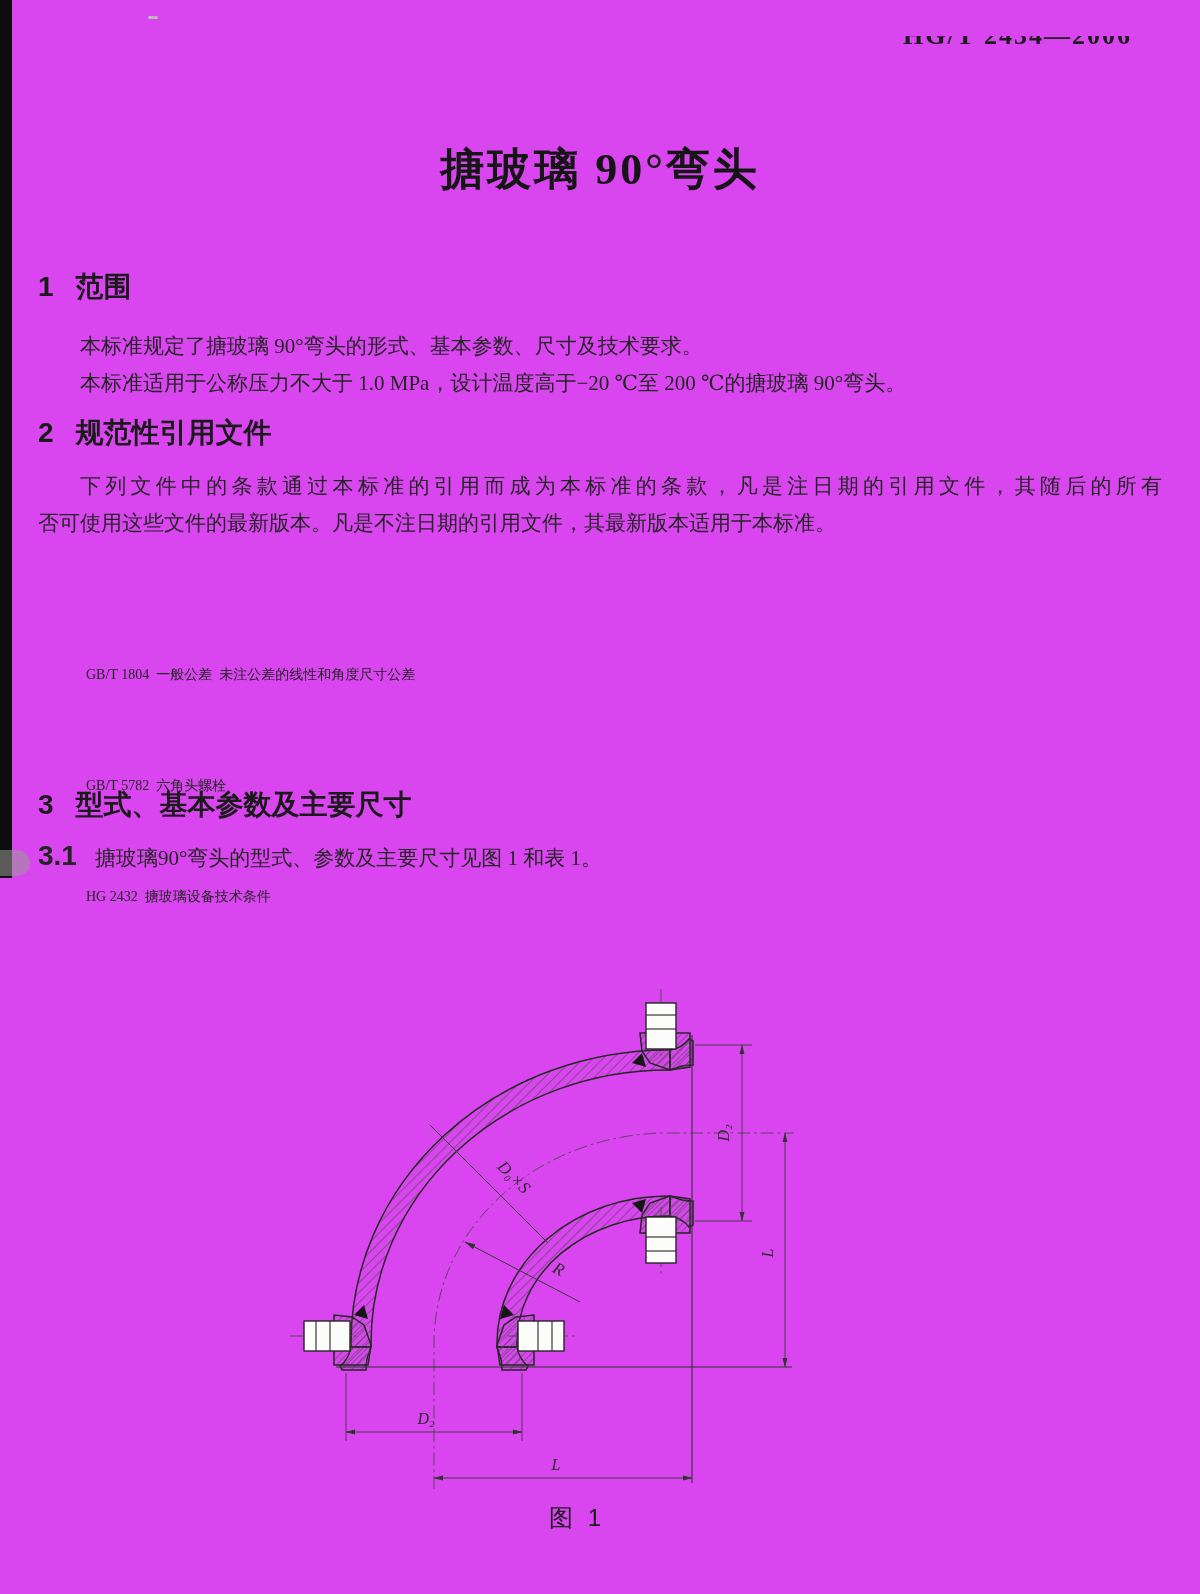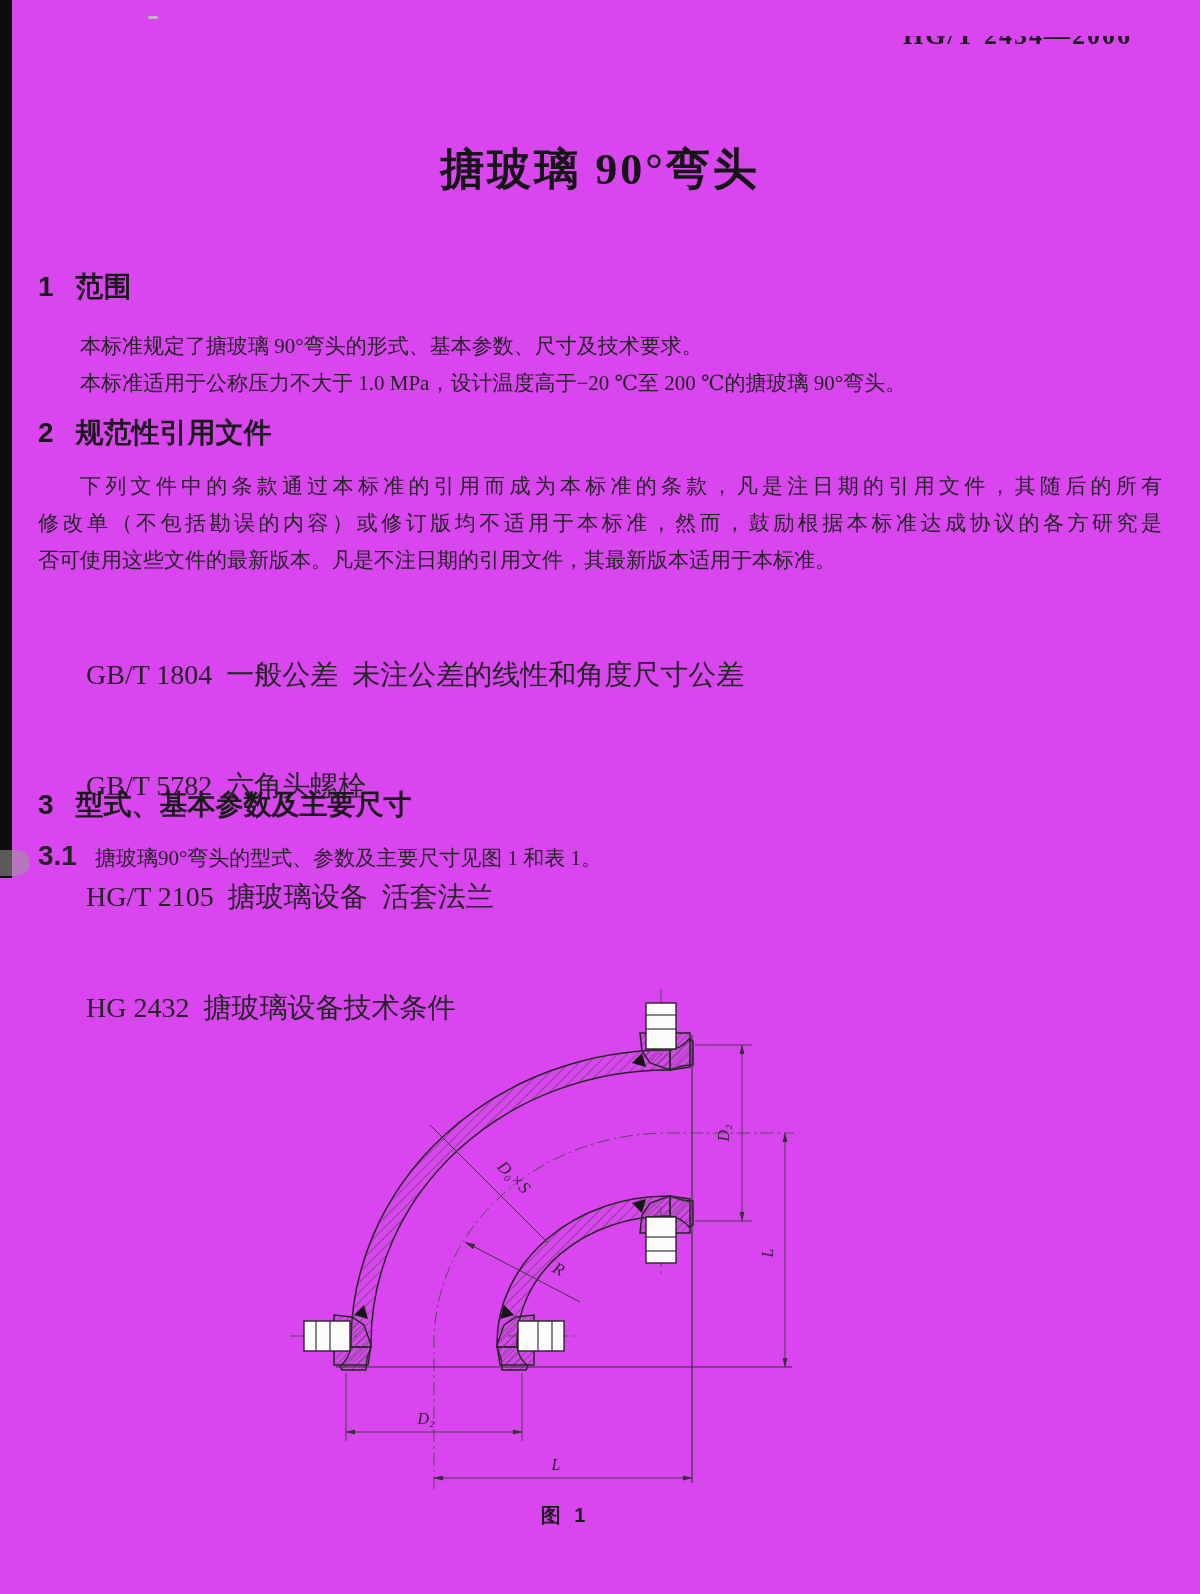--- a/index.html
+++ b/index.html
@@ -17,27 +17,27 @@
 
   #doc-title{position:absolute;left:0;top:140px;width:1200px;text-align:center;font-size:44px;font-weight:bold;letter-spacing:3px;color:#151515;}
 
   .sec-heading{position:absolute;left:38px;font-family:"Liberation Sans","DejaVu Sans",sans-serif;font-weight:bold;font-size:28px;color:#1a1a1a;}
   .sec-heading .num{display:inline-block;margin-right:22px;}
 
   .body-par{position:absolute;left:38px;width:1124px;font-size:21px;line-height:37px;color:#242424;}
   .indent{text-indent:2em;}
   .jlast{text-align:justify;text-align-last:justify;}
 
-  .ref-list{position:absolute;left:86px;top:582px;font-size:28px;line-height:37px;white-space:pre;color:#242424;}
+  .ref-list{position:absolute;left:86px;top:582px;font-size:14px;line-height:37px;white-space:pre;color:#242424;}
 
   #clause-31{position:absolute;left:38px;top:840px;width:1124px;font-size:21px;color:#242424;}
   #clause-31 .cnum{font-family:"Liberation Sans","DejaVu Sans",sans-serif;font-weight:bold;font-size:28px;margin-right:18px;}
 
   #figure-wrap{position:absolute;left:280px;top:975px;width:540px;height:520px;}
-  #figure-caption{position:absolute;left:0;top:1502px;width:1130px;text-align:center;font-family:"Liberation Sans","DejaVu Sans",sans-serif;font-weight:bold;font-size:20px;color:#1a1a1a;letter-spacing:4px;}
+  #figure-caption{position:absolute;left:0;top:1502px;width:1130px;text-align:center;font-family:"Liberation Sans","DejaVu Sans",sans-serif;font-weight:normal;font-size:24px;color:#1a1a1a;letter-spacing:4px;padding-left:12px;}
 
   svg text{font-family:"Liberation Serif","DejaVu Serif",serif;font-style:italic;fill:#2a2a2a;}
 </style>
 </head>
 <body>
 
 <div id="page">
 
   <div id="spine-bar"></div>
   <div id="spine-smudge"></div>
@@ -53,28 +53,26 @@
     <span class="num">1</span><span>范围</span>
   </div>
   <div class="body-par indent" style="top:328px">本标准规定了搪玻璃 90°弯头的形式、基本参数、尺寸及技术要求。</div>
   <div class="body-par indent" style="top:365px">本标准适用于公称压力不大于 1.0 MPa，设计温度高于−20 ℃至 200 ℃的搪玻璃 90°弯头。</div>
 
   <div class="sec-heading" style="top:414px">
     <span class="num">2</span><span>规范性引用文件</span>
   </div>
   <div class="body-par" style="top:468px">
     <div class="indent jlast">下列文件中的条款通过本标准的引用而成为本标准的条款，凡是注日期的引用文件，其随后的所有</div>
-    <div class="jlast">修改单（不包括勘误的内容）或修订版均不适用于本标准，然而，鼓励根据本标准达成协议的各方研究是</div>
     <div>否可使用这些文件的最新版本。凡是不注日期的引用文件，其最新版本适用于本标准。</div>
   </div>
 
   <div class="ref-list">
     <div>GB/T 1804  一般公差  未注公差的线性和角度尺寸公差</div>
     <div>GB/T 5782  六角头螺栓</div>
-    <div>HG/T 2105  搪玻璃设备  活套法兰</div>
     <div>HG 2432  搪玻璃设备技术条件</div>
   </div>
 
   <div class="sec-heading" style="top:786px">
     <span class="num">3</span><span>型式、基本参数及主要尺寸</span>
   </div>
 
   <div id="clause-31">
     <span class="cnum">3.1</span><span>搪玻璃90°弯头的型式、参数及主要尺寸见图 1 和表 1。</span>
   </div>

